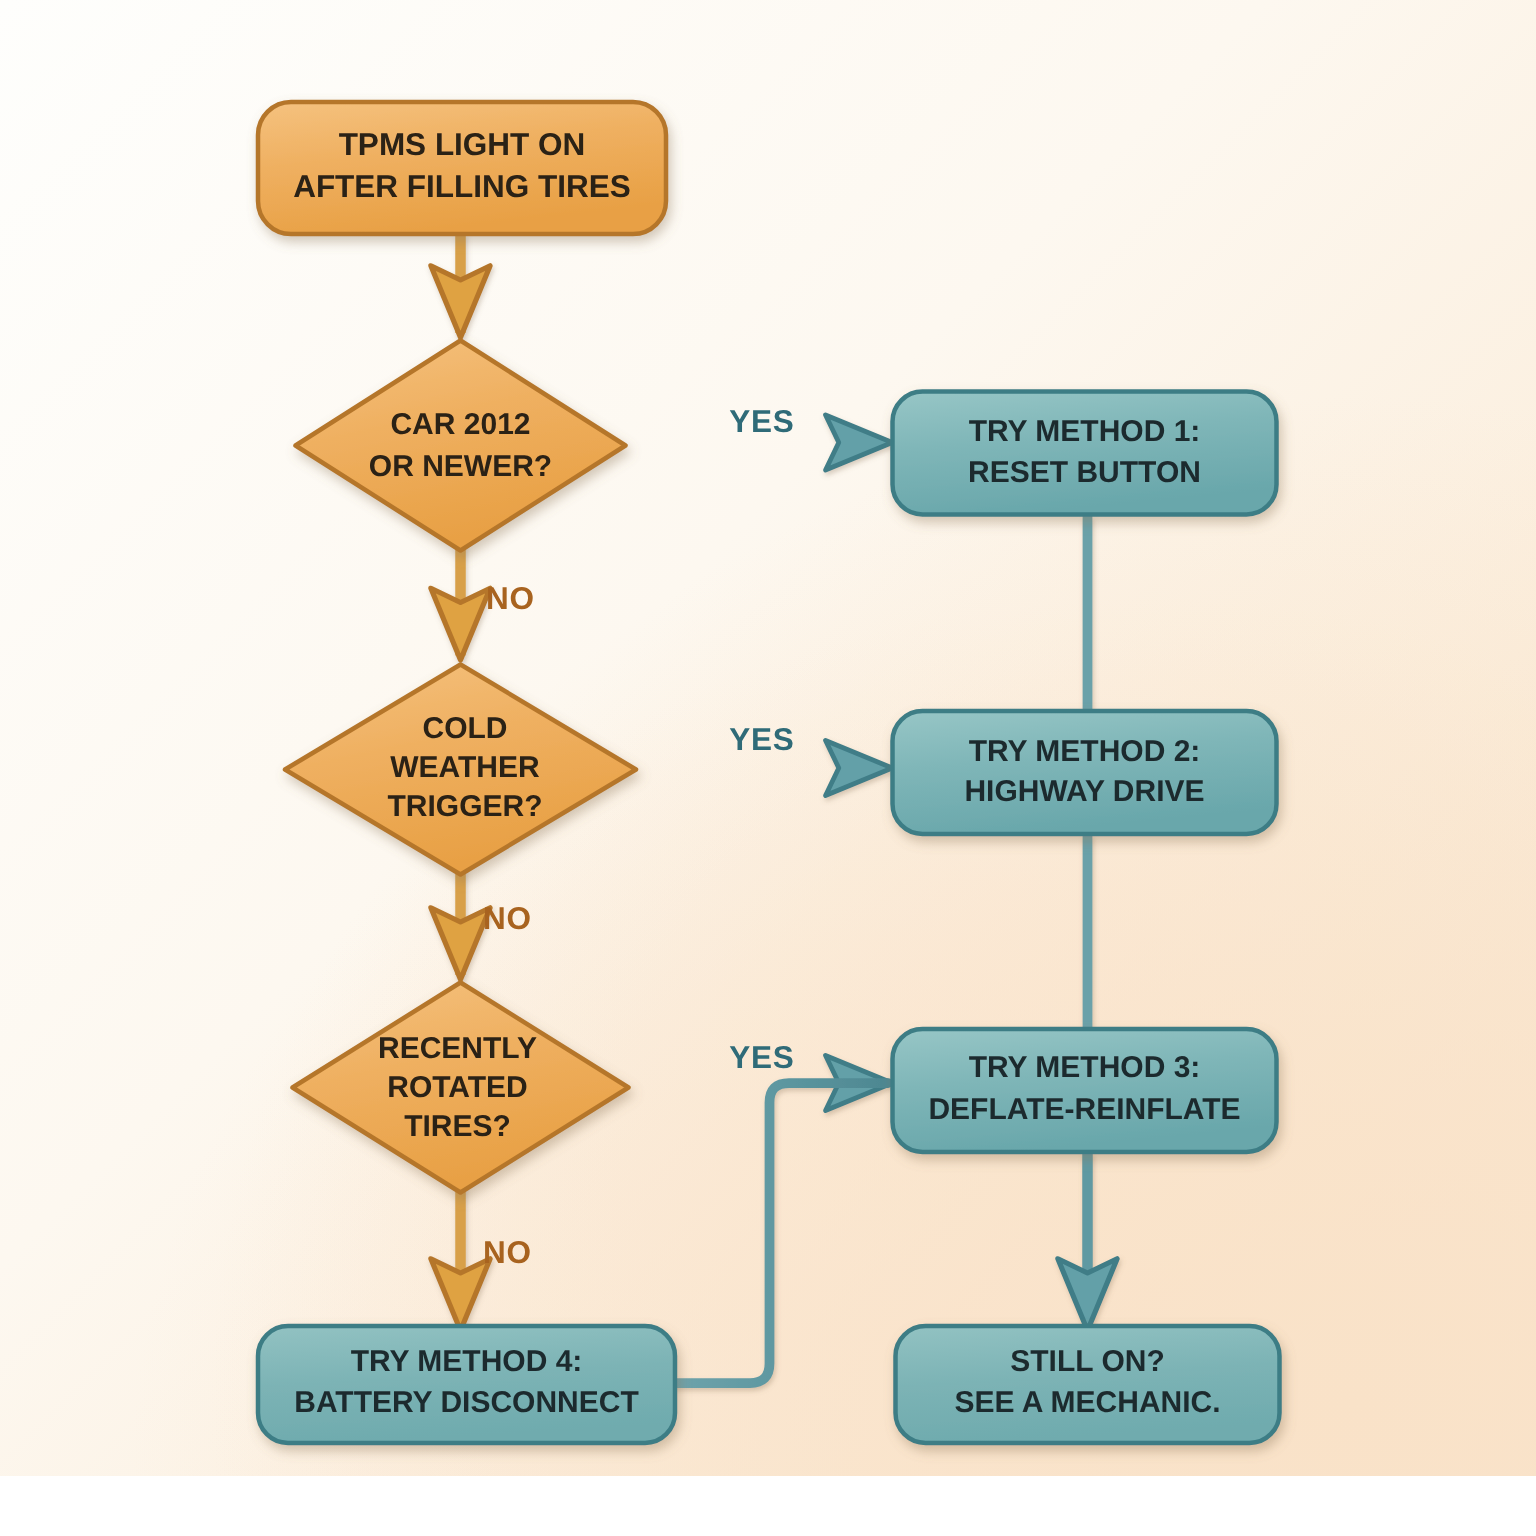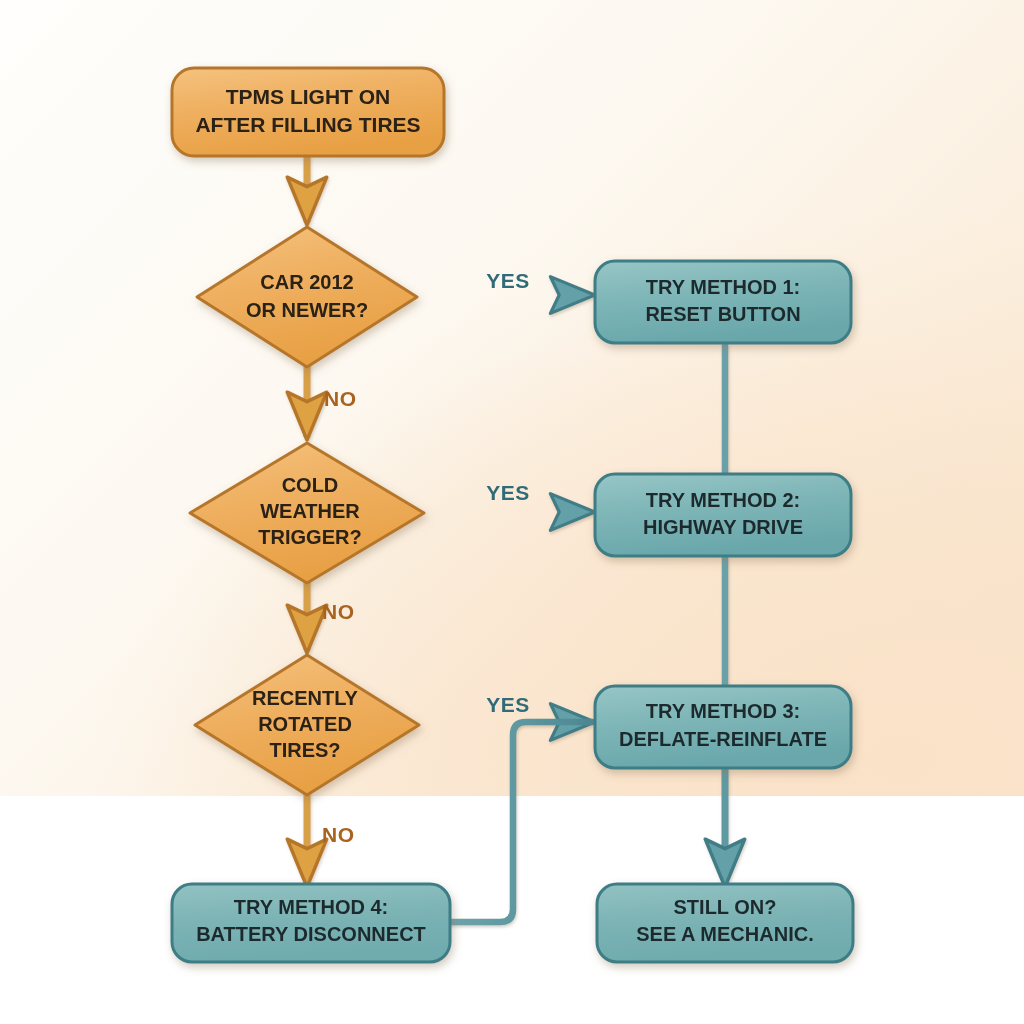--- a/index.html
+++ b/index.html
@@ -6,21 +6,21 @@
     margin: 0;
     padding: 0;
     width: 1024px;
     height: 1024px;
     overflow: hidden;
     font-family: "Liberation Sans", sans-serif;
   }
   #canvas {
     position: relative;
     width: 1024px;
-    height: 796px;
+    height: 984px;
     background:
       radial-gradient(ellipse 120% 110% at 88% 95%, #f9e2c8 0%, rgba(249,226,200,0) 62%),
       radial-gradient(ellipse 95% 85% at 75% 100%, #fbe6d0 0%, rgba(251,230,208,0) 70%),
       linear-gradient(135deg, #fefefc 0%, #fdf8f0 42%, #fbeedd 72%, #f8e3ca 100%);
     text-decoration: underline;
   }
   #flow {
     position: absolute;
     left: 0;
     top: 0;

